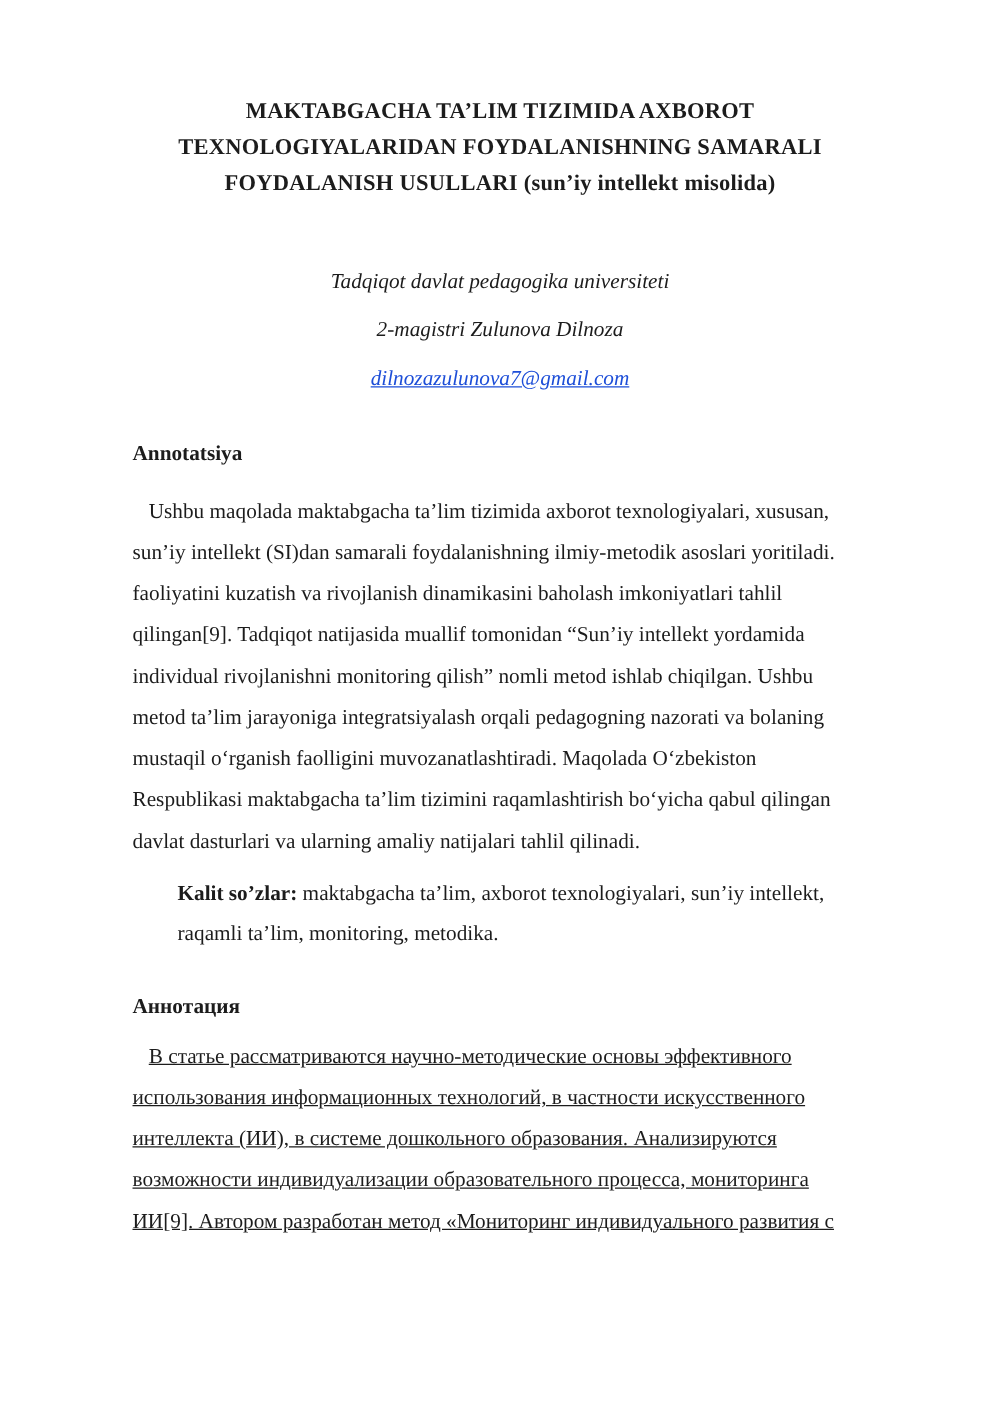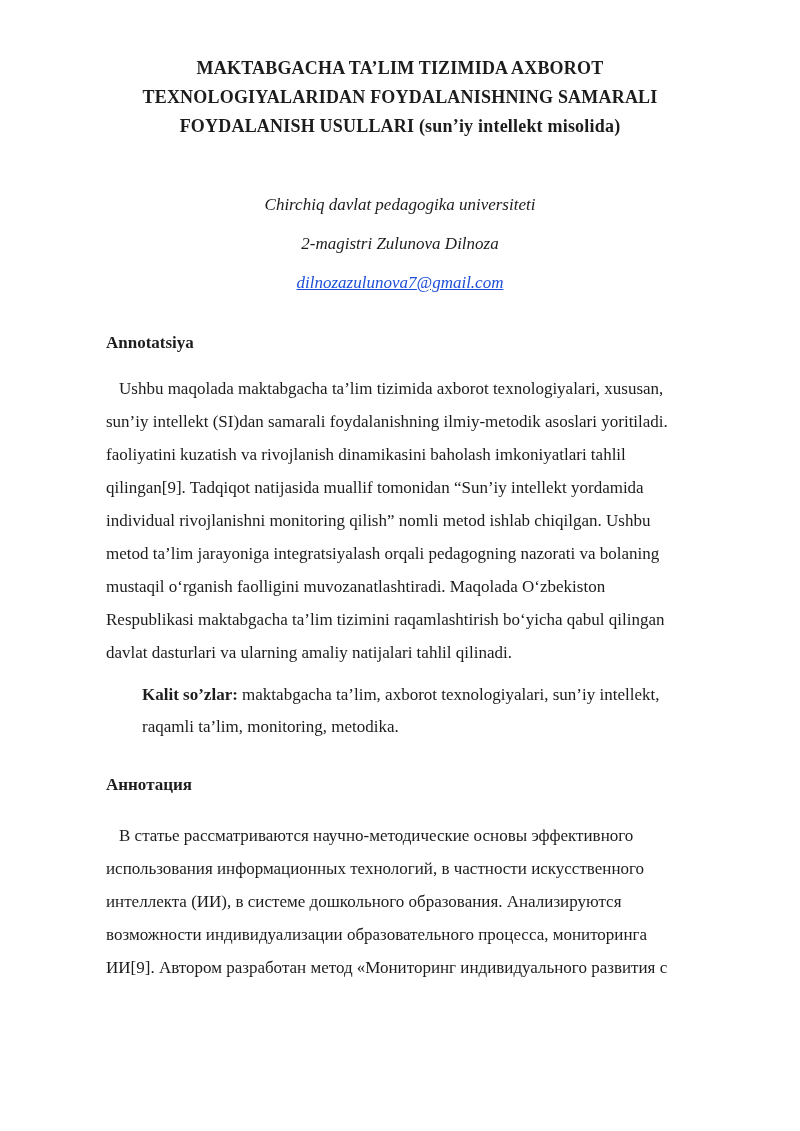--- a/index.html
+++ b/index.html
@@ -9,21 +9,21 @@
     color: #1c1c1c;
   }
   .page {
     position: relative;
     width: 800px;
     height: 1131px;
     background: #ffffff;
     overflow: hidden;
   }
   .title {
-    padding-top: 54px;
+    padding-top: 74px;
     margin: 0 80px;
     text-align: center;
     font-weight: 700;
     font-size: 18px;
     line-height: 29px;
     letter-spacing: 0.2px;
   }
   .authors {
     margin-top: 44px;
     text-align: center;
@@ -50,36 +50,36 @@
   .para-uz { margin-top: 18px; }
   .keywords { margin-top: 10px; font-size: 17px; }
   .keywords .ln { line-height: 32px; white-space: nowrap; margin-left: 36px; }
   .kw-label { font-weight: 700; }
   .heading-ru {
     font-weight: 700;
     font-size: 17px;
     line-height: 24px;
     margin-top: 30px;
   }
-  .para-ru { margin-top: 22px; }
+  .para-ru { margin-top: 11px; text-decoration: underline; }
   .indent { padding-left: 13px; }
 </style>
 </head>
 <body>
 
 <div class="page">
 
   <div class="title">
     <div class="ln">MAKTABGACHA TA’LIM TIZIMIDA AXBOROT</div>
     <div class="ln">TEXNOLOGIYALARIDAN FOYDALANISHNING SAMARALI</div>
     <div class="ln">FOYDALANISH USULLARI (sun’iy intellekt misolida)</div>
   </div>
 
   <div class="authors">
-    <div class="ln">Chirchiq davlat pedagogika universiteti</div>
+    <div class="ln">Tadqiqot davlat pedagogika universiteti</div>
     <div class="ln">2-magistri Zulunova Dilnoza</div>
     <div class="ln"><span class="email">dilnozazulunova7@gmail.com</span></div>
   </div>
 
   <div class="content">
 
     <div class="heading">Annotatsiya</div>
 
     <div class="para para-uz">
       <div class="ln indent">Ushbu maqolada maktabgacha ta’lim tizimida axborot texnologiyalari, xususan,</div>

